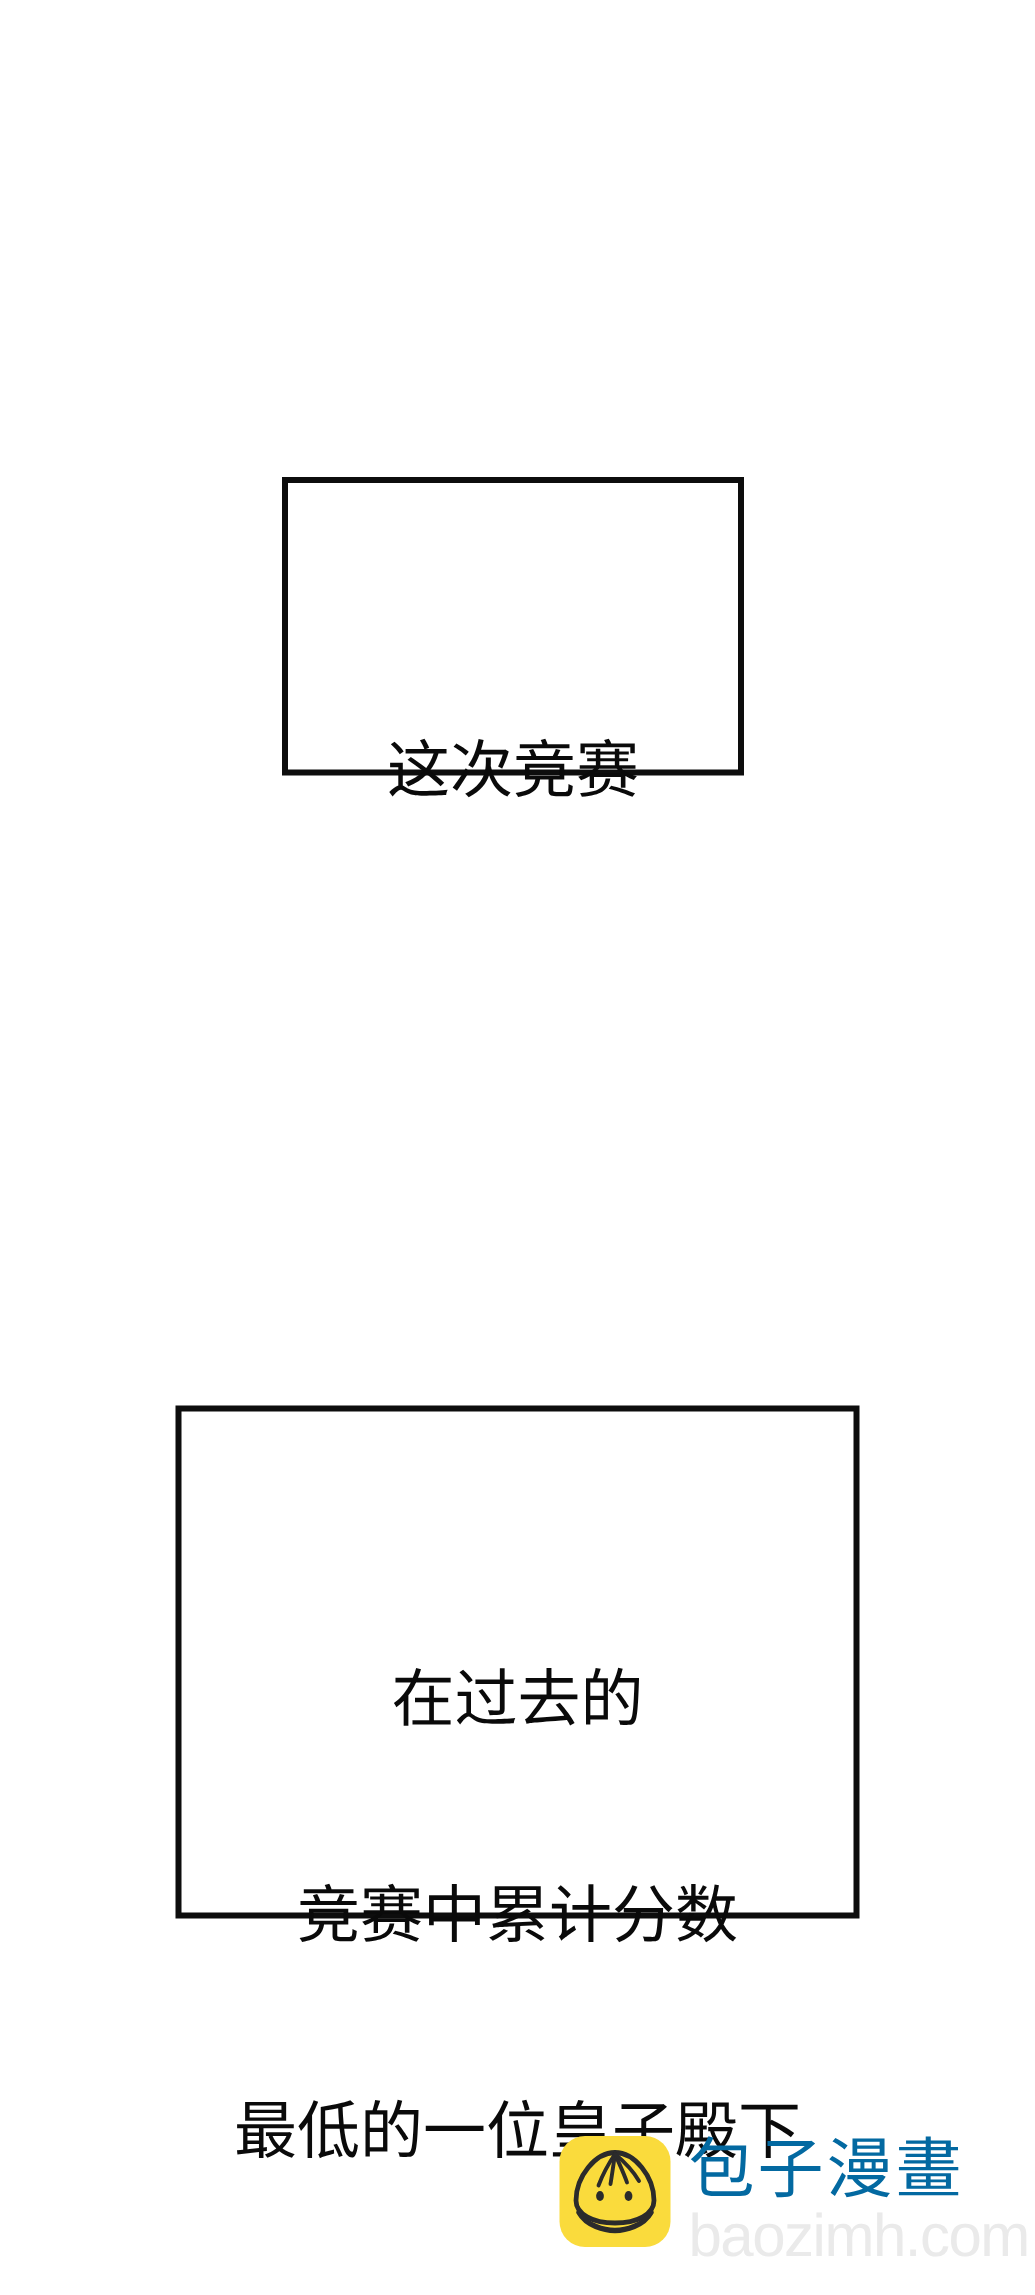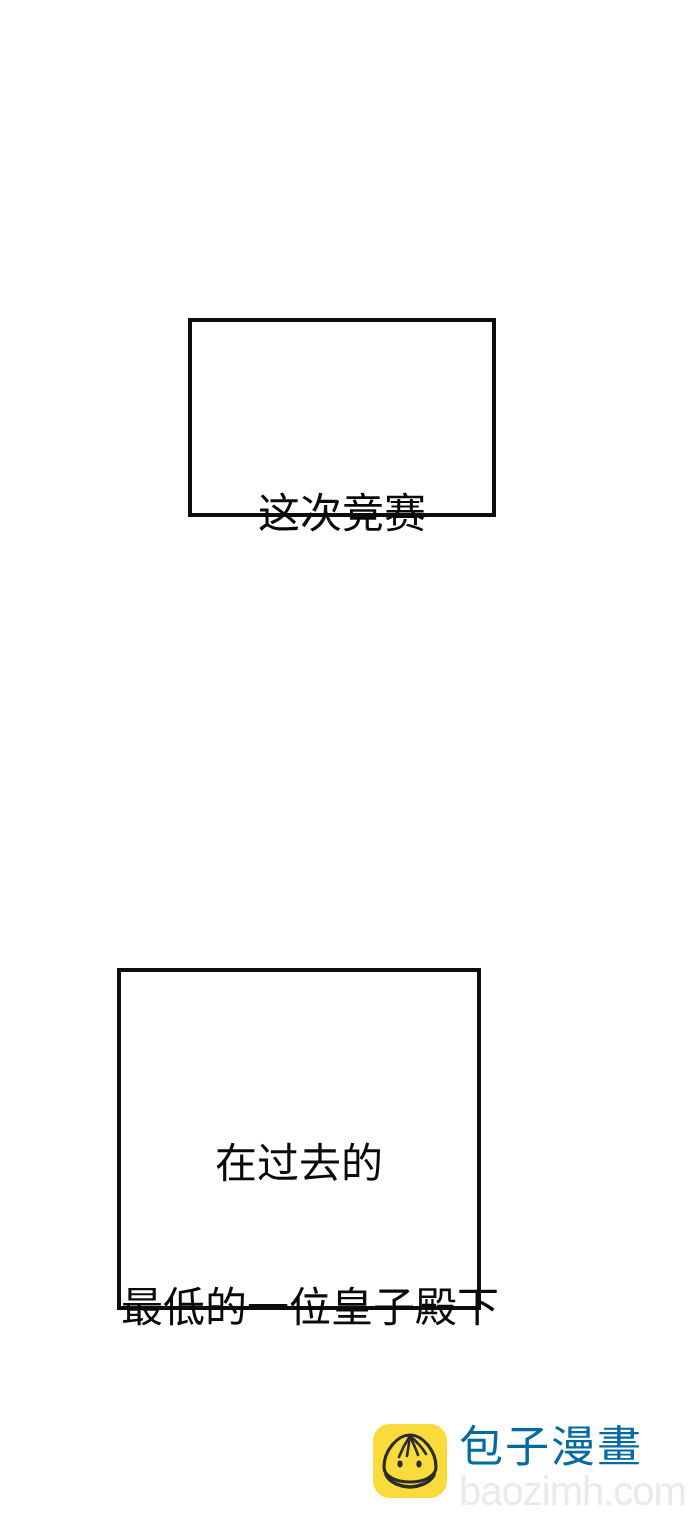--- a/index.html
+++ b/index.html
@@ -31,22 +31,22 @@
 
   .panel-1 {
     left: 188px;
     top: 318px;
     width: 308px;
     height: 199px;
   }
 
   .panel-2 {
     left: 117px;
-    top: 968px;
-    width: 364px;
+    top: 937px;
+    width: 456px;
     height: 342px;
   }
 
   .balloon-text {
     position: absolute;
     left: 0;
     right: 0;
     text-align: center;
     color: #0a0a0a;
     font-family: "Liberation Sans", "DejaVu Sans", sans-serif;
@@ -132,20 +132,21 @@
 
   <div class="panel panel-1">
     <div class="balloon-text">
       <span class="balloon-line">这次竞赛</span>
     </div>
   </div>
 
   <div class="panel panel-2">
     <div class="balloon-text">
       <span class="balloon-line">在过去的</span>
+      <span class="balloon-line">竞赛中累计分数</span>
       <span class="balloon-line">最低的一位皇子殿下</span>
       
     </div>
   </div>
 
   <div class="watermark">
     <div class="wm-logo">
       <svg viewBox="0 0 74 74" xmlns="http://www.w3.org/2000/svg" aria-hidden="true">
 
         <path d="M37 11 C24 11 11 27 11 43 C11 52 22 58 37 58 C52 58 63 52 63 43 C63 27 50 11 37 11 Z" fill="none" stroke="#2b2b2b" stroke-width="3.2" stroke-linejoin="round"></path>

